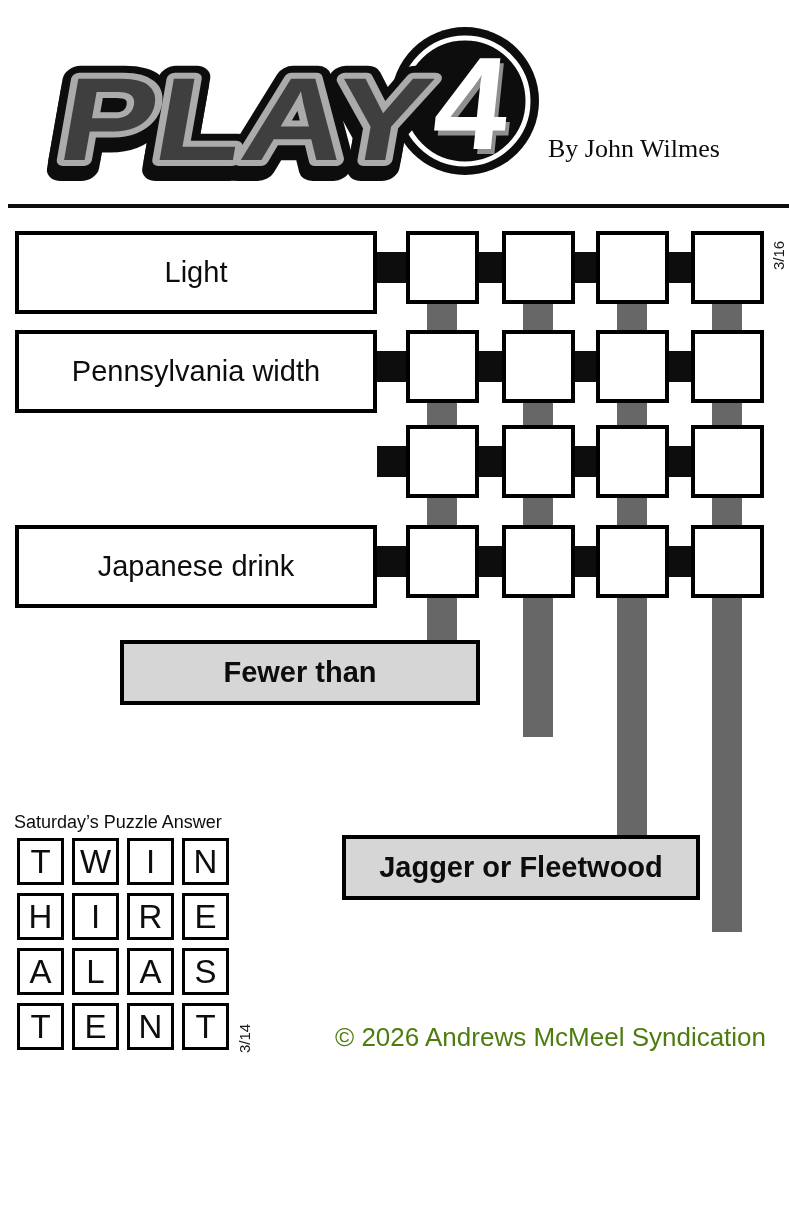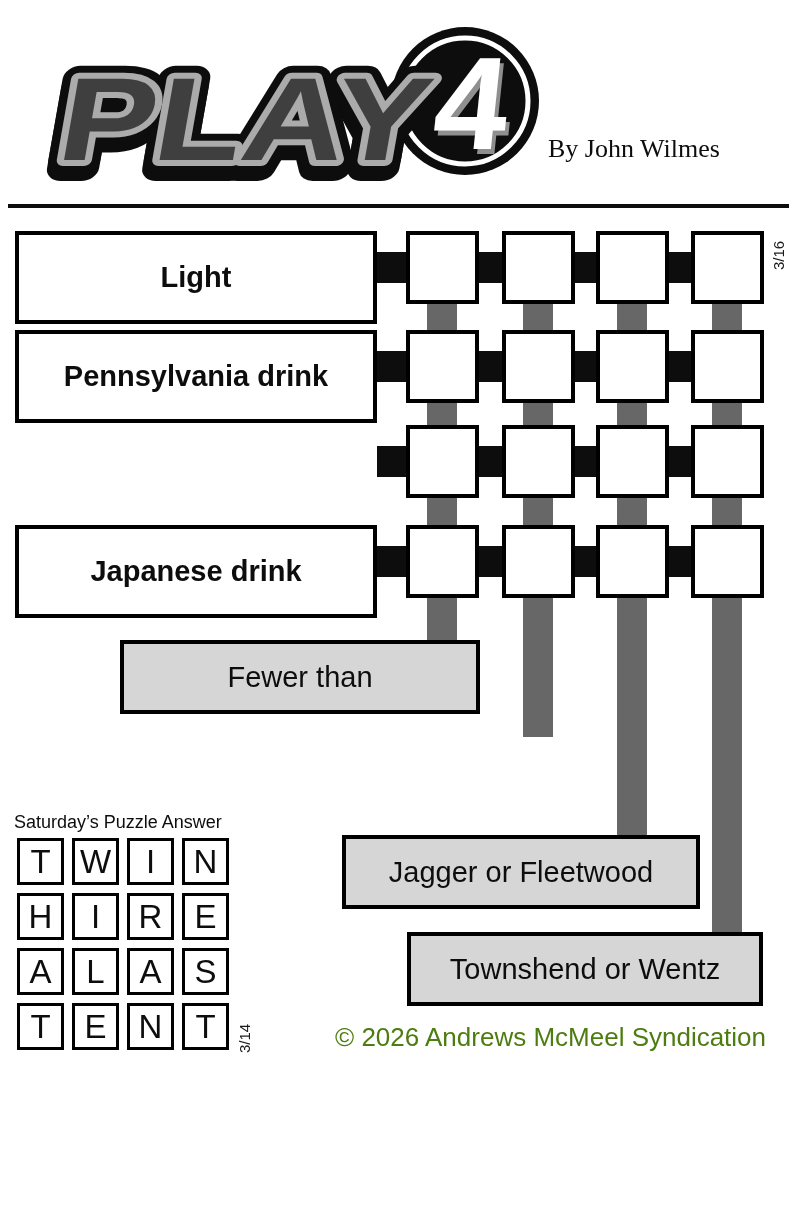--- a/index.html
+++ b/index.html
@@ -3,30 +3,30 @@
 <meta charset="utf-8">
 <style>
   html,body{margin:0;padding:0;background:#ffffff;}
   .page{position:relative;width:789px;height:1210px;background:#ffffff;overflow:hidden;
         font-family:"Liberation Sans",sans-serif;color:#0d0d0d;}
   .logo-svg{position:absolute;left:28px;top:16px;}
   .byline{position:absolute;left:548px;top:134px;font-family:Liberation Serif, serif;
           font-size:26px;color:#0d0d0d;white-space:nowrap;}
   .rule{position:absolute;left:8px;top:204px;width:781px;height:4px;background:#0d0d0d;}
 
-  .cluebox{position:absolute;left:15px;width:362px;height:93px;background:#ffffff;
+  .cluebox{position:absolute;left:15px;width:362px;height:83px;background:#ffffff;
            border:4px solid #000;box-sizing:border-box;z-index:3;display:flex;
-           align-items:center;justify-content:center;font-weight:bold;font-size:29px;}
+           align-items:center;justify-content:center;font-weight:normal;font-size:29px;}
   .hbar{position:absolute;left:377px;width:360px;height:31px;background:#0d0d0d;z-index:1;}
   .vbar{position:absolute;top:260px;width:30px;background:#676767;z-index:2;}
   .cell{position:absolute;width:73px;height:73px;background:#ffffff;border:4px solid #000;
         box-sizing:border-box;z-index:3;}
-  .downbox{position:absolute;height:74px;background:#d6d6d6;border:4px solid #000;
+  .downbox{position:absolute;height:65px;background:#d6d6d6;border:4px solid #000;
            box-sizing:border-box;z-index:3;display:flex;align-items:center;
-           justify-content:center;font-weight:normal;font-size:29px;}
+           justify-content:center;font-weight:bold;font-size:29px;}
   .datemark{position:absolute;transform:rotate(-90deg);transform-origin:0 0;
             font-size:15px;color:#1a1a1a;white-space:nowrap;z-index:4;}
 
   .answer-title{position:absolute;left:14px;top:812px;font-size:18px;color:#0d0d0d;}
   .acell{position:absolute;width:47px;height:47px;background:#ffffff;border:3px solid #000;
          box-sizing:border-box;display:flex;align-items:center;justify-content:center;
          font-size:33px;color:#0d0d0d;}
   .copyright{position:absolute;left:335px;top:1022px;font-size:26px;color:#4d7c0f;
              white-space:nowrap;}
 </style>
@@ -57,21 +57,21 @@
     <span>Light</span>
   </div>
   <div class="cell" style="left:406px;top:231px;"></div>
   <div class="cell" style="left:502px;top:231px;"></div>
   <div class="cell" style="left:596px;top:231px;"></div>
   <div class="cell" style="left:691px;top:231px;"></div>
   <div class="datemark" style="left:770px;top:270px;">3/16</div>
 
   <div class="hbar" style="top:351px;"></div>
   <div class="cluebox" style="top:330px;">
-    <span>Pennsylvania drink</span>
+    <span>Pennsylvania width</span>
   </div>
   <div class="cell" style="left:406px;top:330px;"></div>
   <div class="cell" style="left:502px;top:330px;"></div>
   <div class="cell" style="left:596px;top:330px;"></div>
   <div class="cell" style="left:691px;top:330px;"></div>
 
   <div class="hbar" style="top:446px;"></div>
   <div class="cell" style="left:406px;top:425px;"></div>
   <div class="cell" style="left:502px;top:425px;"></div>
   <div class="cell" style="left:596px;top:425px;"></div>
@@ -90,23 +90,20 @@
   <div class="vbar" style="left:523px;height:477px;"></div>
   <div class="vbar" style="left:617px;height:575px;"></div>
   <div class="vbar" style="left:712px;height:672px;"></div>
 
   <div class="downbox" style="left:120px;top:640px;width:360px;">
     <span>Fewer than</span>
   </div>
   <div class="downbox" style="left:312px;top:835px;width:358px;margin-left:30px;">
     <span>Jagger or Fleetwood</span>
   </div>
-  <div class="downbox" style="left:407px;top:932px;width:356px;">
-    <span>Townshend or Wentz</span>
-  </div>
 
   <div class="answer-title">Saturday’s Puzzle Answer</div>
 
   <div class="acell" style="left:17px;top:838px;">T</div>
   <div class="acell" style="left:72px;top:838px;">W</div>
   <div class="acell" style="left:127px;top:838px;">I</div>
   <div class="acell" style="left:182px;top:838px;">N</div>
 
   <div class="acell" style="left:17px;top:893px;">H</div>
   <div class="acell" style="left:72px;top:893px;">I</div>

